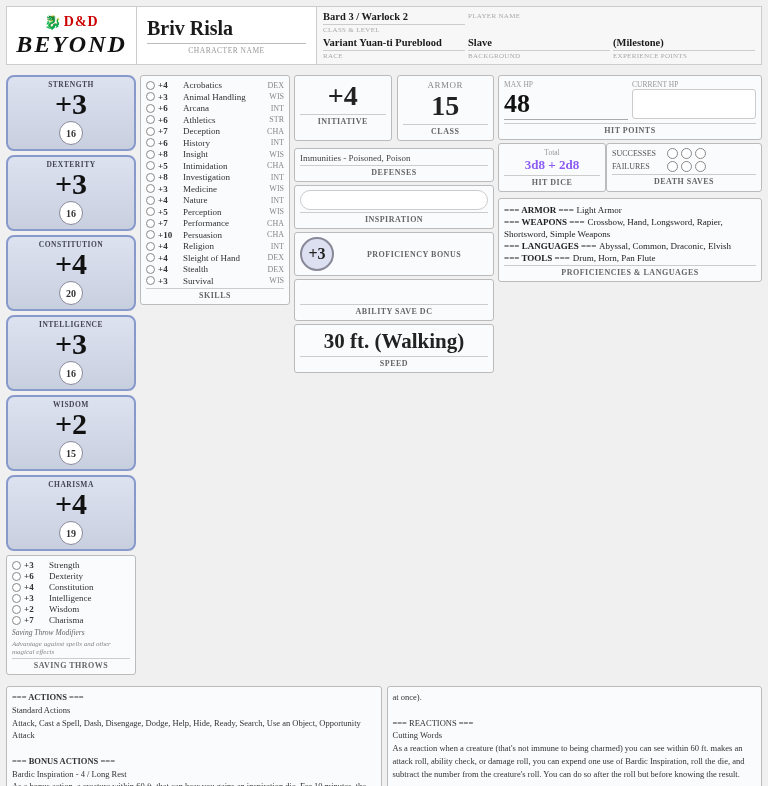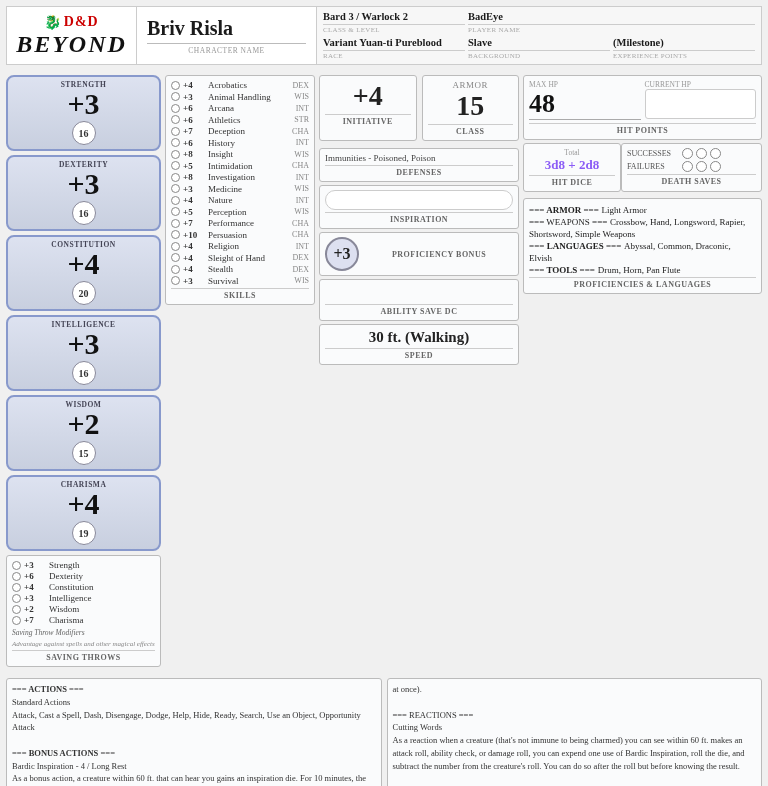--- a/index.html
+++ b/index.html
@@ -58,21 +58,21 @@
       font-size: 9px;
       color: #333;
       flex: 1;
     }
     .skill-attr {
       font-size: 8px;
       color: #888;
     }
 
     .col-ability-saves {
-      width: 155px;
+      width: 130px;
       flex-shrink: 0;
     }
 
     .col-skills {
       width: 150px;
       flex-shrink: 0;
     }
 
     .col-combat {
       width: 200px;
@@ -260,21 +260,20 @@
     <div class="char-name-area">
       <div class="char-name-display">Briv Risla</div>
       <div class="char-name-sublabel">CHARACTER NAME</div>
     </div>
     <div class="header-fields-area">
       <div class="hfield">
         <div class="hfield-val">Bard 3 / Warlock 2</div>
         <div class="hfield-lbl">CLASS &amp; LEVEL</div>
       </div>
       <div class="hfield" style="grid-column:2/4">
-        <div class="hfield-val">BadEye</div>
         <div class="hfield-lbl">PLAYER NAME</div>
       </div>
       <div class="hfield">
         <div class="hfield-val">Variant Yuan-ti Pureblood</div>
         <div class="hfield-lbl">RACE</div>
       </div>
       <div class="hfield">
         <div class="hfield-val">Slave</div>
         <div class="hfield-lbl">BACKGROUND</div>
       </div>
@@ -508,21 +507,21 @@
           <div class="section-title" style="border-top:none;margin-top:0;padding-top:0;">PROFICIENCY BONUS</div>
         </div>
       </div>
 
       <div class="section-box">
         <div style="min-height:18px;"></div>
         <div class="section-title">ABILITY SAVE DC</div>
       </div>
 
       <div class="section-box" style="text-align:center;">
-        <div style="font-size:15px;font-weight:bold;color:#222;">30 ft. (Walking)</div>
+        <div style="font-size:21px;font-weight:bold;color:#222;">30 ft. (Walking)</div>
         <div class="section-title">SPEED</div>
       </div>
 
     </div>
 
     <div class="col-right">
 
       <div class="section-box">
         <div style="display:flex;gap:4px;margin-bottom:3px;">
           <div style="flex:1;">
@@ -559,21 +558,21 @@
           <div class="section-title">DEATH SAVES</div>
         </div>
       </div>
 
       <div class="section-box">
         <div>
           <span style="font-size:9px;font-weight:bold;">=== ARMOR ===</span>
           <span style="font-size:9px;">Light Armor</span>
         </div>
         <div>
-          <span style="font-size:9px;font-weight:normal;">=== WEAPONS ===</span>
+          <span style="font-size:9px;font-weight:bold;">=== WEAPONS ===</span>
           <span style="font-size:9px;">Crossbow, Hand, Longsword, Rapier, Shortsword, Simple Weapons</span>
         </div>
         <div>
           <span style="font-size:9px;font-weight:bold;">=== LANGUAGES ===</span>
           <span style="font-size:9px;">Abyssal, Common, Draconic, Elvish</span>
         </div>
         <div>
           <span style="font-size:9px;font-weight:bold;">=== TOOLS ===</span>
           <span style="font-size:9px;">Drum, Horn, Pan Flute</span>
         </div>

